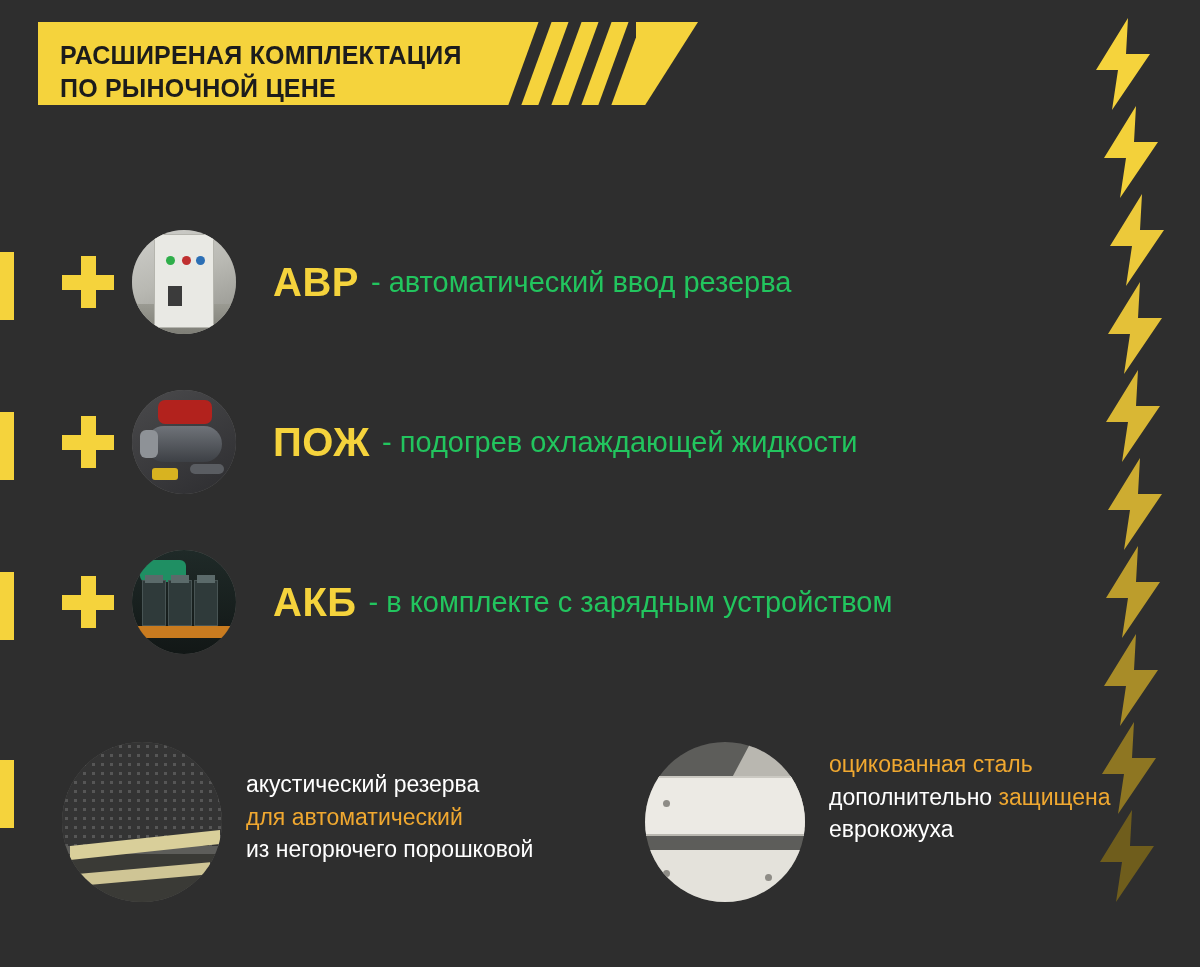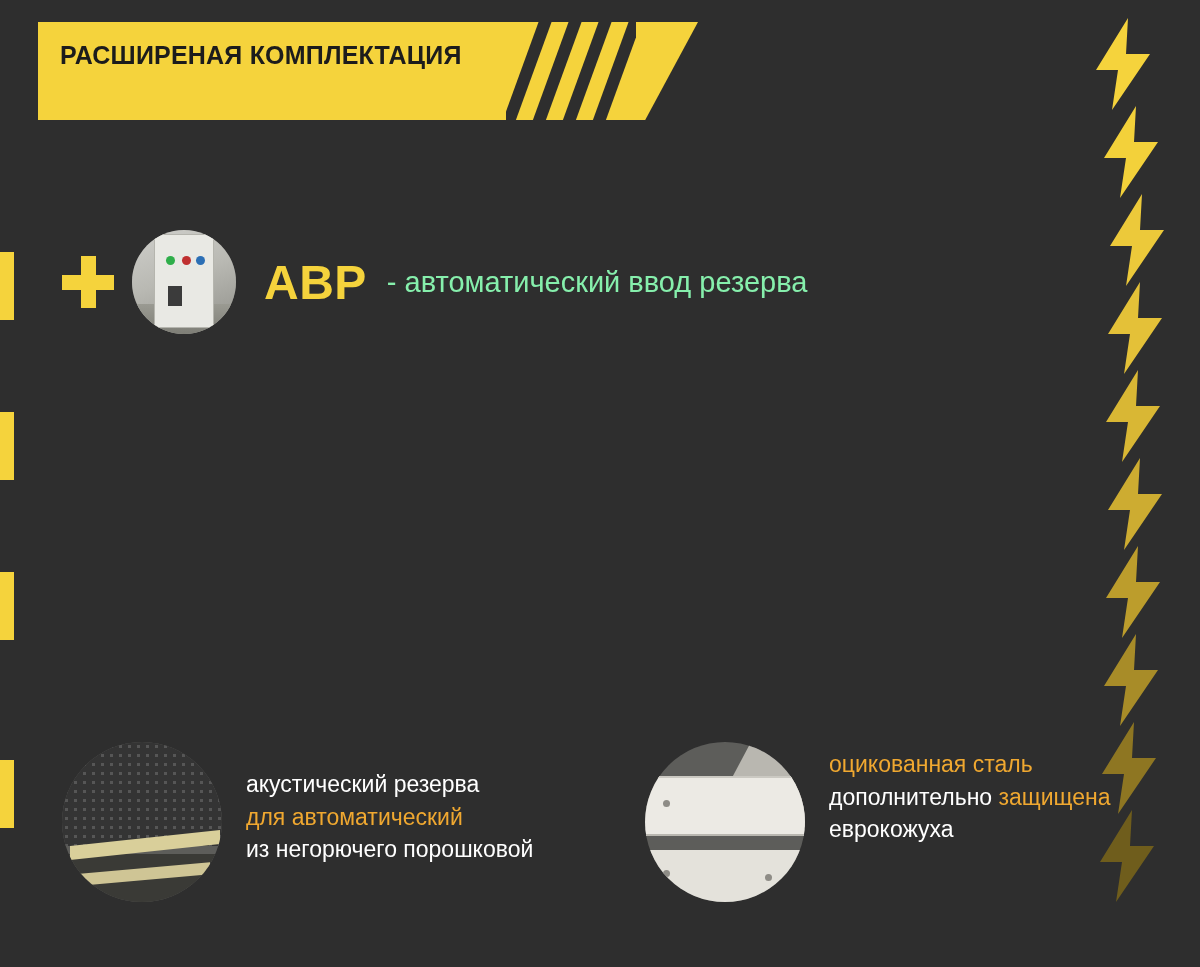--- a/index.html
+++ b/index.html
@@ -17,21 +17,21 @@
     background: #2e2e2e;
     overflow: hidden;
   }
 
   
   .header-banner {
     position: absolute;
     left: 38px;
     top: 22px;
     width: 660px;
-    height: 98px;
+    height: 83px;
   }
   .banner-shape {
     position: absolute;
     inset: 0;
     background: #f5d33c;
     clip-path: polygon(0 0, 100% 0, 92% 100%, 0 100%);
   }
   .banner-stripes {
     position: absolute;
     right: 62px;
@@ -120,31 +120,31 @@
     height: 104px;
     border-radius: 50%;
     flex: 0 0 104px;
     overflow: hidden;
     position: relative;
     background: #6a6a68;
   }
   .thumb .layer { position: absolute; inset: 0; }
 
   .abbr {
-    font-size: 48px;
+    font-size: 40px;
     font-weight: bold;
     color: #f5d33c;
-    margin-left: 28px;
+    margin-left: 37px;
     letter-spacing: 0.5px;
     white-space: nowrap;
   }
   .desc {
     font-size: 29px;
-    color: #86efac;
-    margin-left: 20px;
+    color: #22c55e;
+    margin-left: 12px;
     white-space: nowrap;
   }
 
   
   .bottom-block {
     position: absolute;
     display: flex;
     align-items: flex-start;
   }
   .bottom-thumb {
@@ -211,20 +211,21 @@
   <div class="header-banner">
     <div class="banner-shape"></div>
     <div class="banner-stripes">
       <span></span>
         <span></span>
         <span></span>
         <span></span>
     </div>
     <div class="banner-text">
       <div>РАСШИРЕНАЯ КОМПЛЕКТАЦИЯ</div>
+      <div>ПО РЫНОЧНОЙ ЦЕНЕ</div>
     </div>
   </div>
 
   <div class="edge-tick" style="top:252px"></div>
   <div class="edge-tick" style="top:412px"></div>
   <div class="edge-tick" style="top:572px"></div>
   <div class="edge-tick" style="top:760px"></div>
 
   <div class="bolts">
     <div class="bolt" style="left:18px;  top:0px;">
@@ -287,21 +288,53 @@
       <div class="avr-panel"></div>
       <div class="avr-led1"></div>
         <div class="avr-led2"></div>
         <div class="avr-led3"></div>
       <div class="avr-door"></div>
     </div>
     <div class="abbr">АВР</div>
     <div class="desc">- автоматический ввод резерва</div>
   </div>
 
-
+  <div class="feature-row" style="top:382px">
+    <div class="plus"></div>
+    <div class="thumb">
+      <div class="layer pozh-bg"></div>
+      <div class="pozh-red"></div>
+      <div class="pozh-cyl"></div>
+      <div class="pozh-cap"></div>
+      <div class="pozh-yellow"></div>
+      <div class="pozh-hose"></div>
+    </div>
+    <div class="abbr">ПОЖ</div>
+    <div class="desc">- подогрев охлаждающей жидкости</div>
+  </div>
+
+  <div class="feature-row" style="top:542px">
+    <div class="plus"></div>
+    <div class="thumb">
+      <div class="layer akb-bg"></div>
+      <div class="akb-green"></div>
+      <div class="akb-box" style="left:10px">
+          <span class="cap"></span>
+        </div>
+      <div class="akb-box" style="left:36px">
+          <span class="cap"></span>
+        </div>
+      <div class="akb-box" style="left:62px">
+          <span class="cap"></span>
+        </div>
+      <div class="akb-orange"></div>
+    </div>
+    <div class="abbr">АКБ</div>
+    <div class="desc">- в комплекте с зарядным устройством</div>
+  </div>
 
   <div class="bottom-block" style="left:62px; top:742px;">
     <div class="bottom-thumb">
       <div class="layer foam-bg"></div>
       <div class="foam-grid"></div>
       <div class="foam-base"></div>
       <div class="foam-edge"></div>
       <div class="foam-strip"></div>
     </div>
     <div class="bottom-text">

